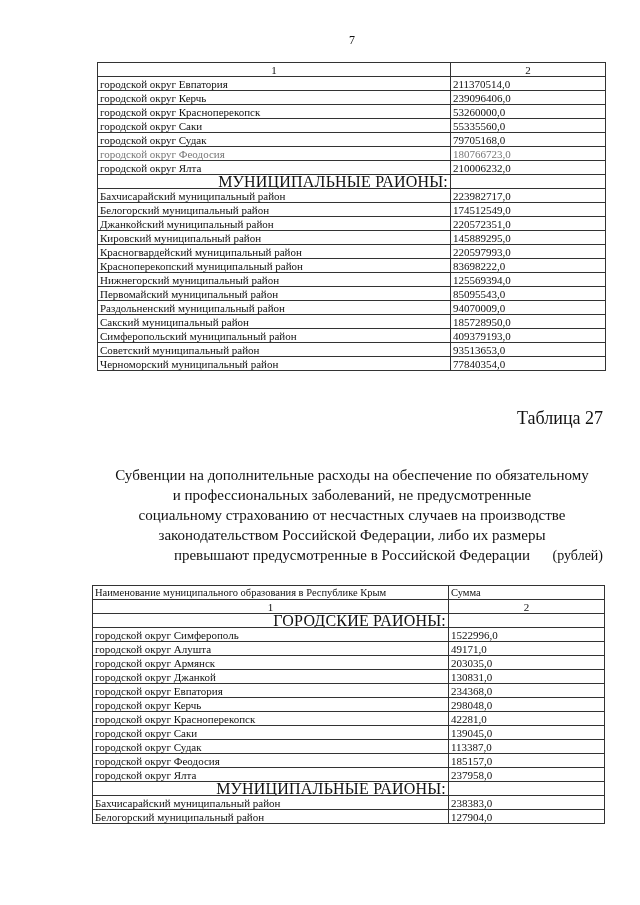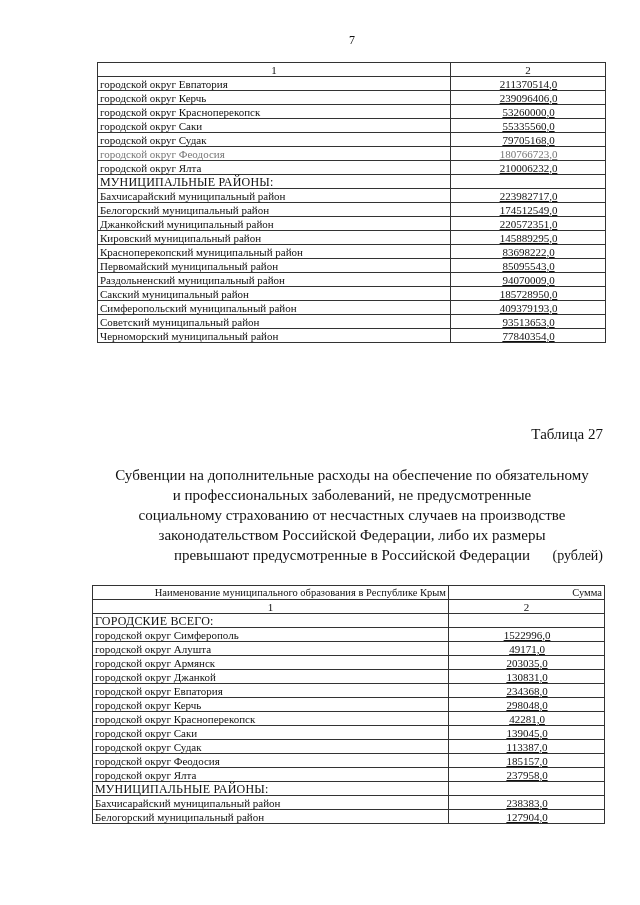--- a/index.html
+++ b/index.html
@@ -11,34 +11,34 @@
     position: absolute; top: 33px; left: 0; width: 704px; text-align: center;
     font-size: 12px;
   }
   table.grid {
     position: absolute; border-collapse: collapse; table-layout: fixed;
     font-size: 11px; line-height: 12px;
   }
   table.grid td {
     border: 1px solid #333; padding: 0 2px; height: 13px; white-space: nowrap; overflow: hidden;
   }
-  table.grid td.num { text-align: center; padding-right: 1px; text-decoration: underline; }
+  table.grid td.num { text-align: left; padding-right: 1px; }
   table.grid td.center { text-align: center; }
-  table.grid td.section { font-size: 12px; letter-spacing: 0.2px; }
+  table.grid td.section { font-size: 16px; letter-spacing: 0.2px; text-align: right; }
   table.grid td.bold { font-weight: bold; }
   table.grid td.faded { color: #777; }
   #table-top { left: 97px; top: 62px; width: 508px; }
   #table-top col.c1 { width: 353px; }
   #table-top col.c2 { width: 155px; }
   #table-bottom { left: 92px; top: 585px; width: 512px; }
   #table-bottom col.c1 { width: 356px; }
   #table-bottom col.c2 { width: 156px; }
-  #table-bottom td.hdr { text-align: right; font-size: 10.5px; }
+  #table-bottom td.hdr { text-align: left; font-size: 10.5px; }
   .table-label {
-    position: absolute; top: 426px; right: 37px; font-size: 15px;
+    position: absolute; top: 408px; right: 37px; font-size: 18px;
   }
   .table-title {
     position: absolute; top: 465px; left: 90px; width: 524px; text-align: center;
     font-size: 15px; line-height: 20px;
   }
   .table-title div { white-space: nowrap; }
   .units {
     position: absolute; top: 548px; right: 37px; font-size: 14px;
   }
 </style>
@@ -99,22 +99,30 @@
       </tr>
     <tr>
         <td>Джанкойский муниципальный район</td>
         <td class="num">220572351,0</td>
       </tr>
     <tr>
         <td>Кировский муниципальный район</td>
         <td class="num">145889295,0</td>
       </tr>
     <tr>
+        <td>Красногвардейский муниципальный район</td>
+        <td class="num">220597993,0</td>
+      </tr>
+    <tr>
         <td>Красноперекопский муниципальный район</td>
         <td class="num">83698222,0</td>
+      </tr>
+    <tr>
+        <td>Нижнегорский муниципальный район</td>
+        <td class="num">125569394,0</td>
       </tr>
     <tr>
         <td>Первомайский муниципальный район</td>
         <td class="num">85095543,0</td>
       </tr>
     <tr>
         <td>Раздольненский муниципальный район</td>
         <td class="num">94070009,0</td>
       </tr>
     <tr>
@@ -156,21 +164,21 @@
   <tbody>
     <tr>
       <td class="hdr">Наименование муниципального образования в Республике Крым</td>
       <td class="hdr">Сумма</td>
     </tr>
     <tr>
       <td class="center">1</td>
       <td class="center">2</td>
     </tr>
     <tr>
-        <td class="section">ГОРОДСКИЕ ВСЕГО:</td>
+        <td class="section">ГОРОДСКИЕ РАЙОНЫ:</td>
         <td></td>
       </tr>
     <tr>
         <td>городской округ Симферополь</td>
         <td class="num">1522996,0</td>
       </tr>
     <tr>
         <td>городской округ Алушта</td>
         <td class="num">49171,0</td>
       </tr>

